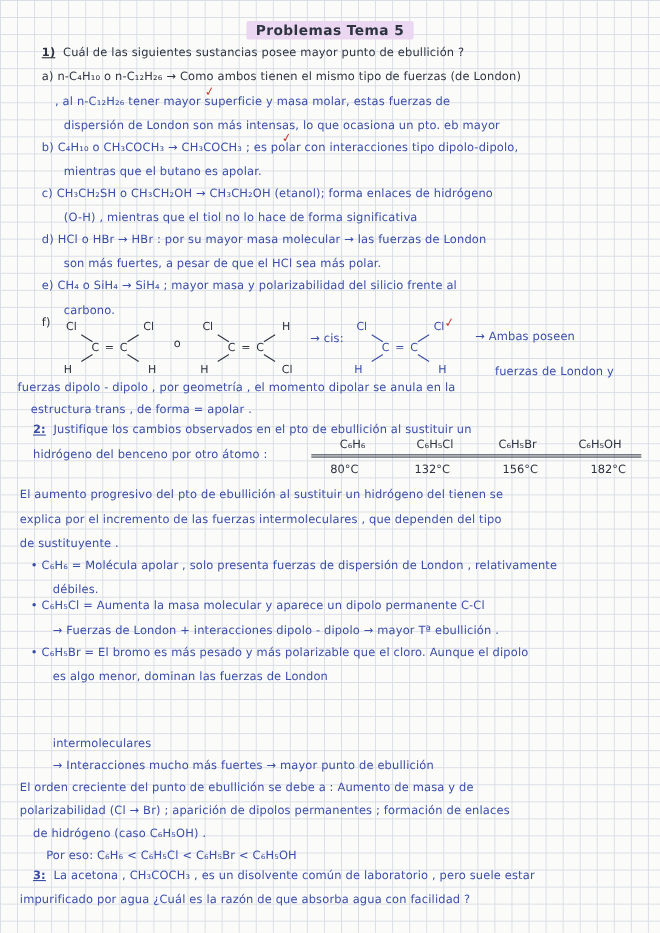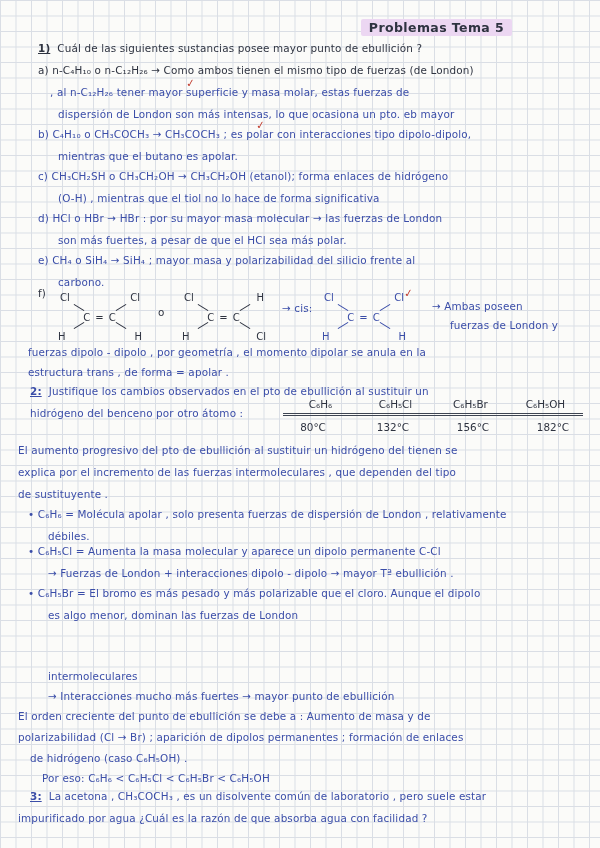--- a/index.html
+++ b/index.html
@@ -11,21 +11,21 @@
   .page{
     position:relative;width:600px;height:848px;
     background-color:#fbfbf9;
     background-image:
       linear-gradient(to right, #d9dee5 1px, transparent 1px),
       linear-gradient(to bottom, #d9dee5 1px, transparent 1px);
     background-size:15.5px 15.5px;
     overflow:hidden;
   }
   .title{
-    position:absolute;top:20px;left:0;width:512px;text-align:right;
+    position:absolute;top:20px;left:0;width:600px;text-align:center;
     font-size:12.5px;font-weight:bold;color:#2e3340;letter-spacing:.4px;
   }
   .title .hl{background:#ecd7f2;padding:1px 8px;border-radius:2px;}
   .line{
     position:absolute;white-space:nowrap;
     font-size:10.4px;letter-spacing:.15px;line-height:13px;
   }
   .ink-blue{color:#3a4da8;}
   .ink-dark{color:#2e3340;}
   .qnum{text-decoration:underline;margin-right:7px;font-weight:bold;}
@@ -105,22 +105,22 @@
     <span class="tr">Cl</span>
     <span class="bl">H</span>
     <span class="br">H</span>
     <span class="cc">C = C</span>
     <div class="bond b-tl"></div>
     <div class="bond b-bl"></div>
     <div class="bond b-tr"></div>
     <div class="bond b-br"></div>
   </div>
   <div class="line ink-blue" style="left:432px;top:300px">→ Ambas poseen</div>
-  <div class="line ink-blue" style="left:450px;top:319px">fuerzas de London y</div>
-  <div class="line ink-blue" style="left:28px;top:346px">fuerzas dipolo - dipolo , por geometría , el momento dipolar se anula en la</div>
+  <div class="line ink-blue" style="left:450px;top:332px">fuerzas de London y</div>
+  <div class="line ink-blue" style="left:16px;top:346px">fuerzas dipolo - dipolo , por geometría , el momento dipolar se anula en la</div>
   <div class="line ink-blue" style="left:28px;top:366px">estructura trans , de forma = apolar .</div>
 
   <div class="line ink-blue" style="left:30px;top:385px"><span class="qnum">2:</span><span>Justifique los cambios observados en el pto de ebullición al sustituir un</span></div>
   <div class="line ink-blue" style="left:30px;top:407px">hidrógeno del benceno por otro átomo :</div>
 
   <div class="bp-table ink-dark">
     <div class="bp-row bp-head">
       <div class="bp-cell">C₆H₆</div>
       <div class="bp-cell">C₆H₅Cl</div>
       <div class="bp-cell">C₆H₅Br</div>

